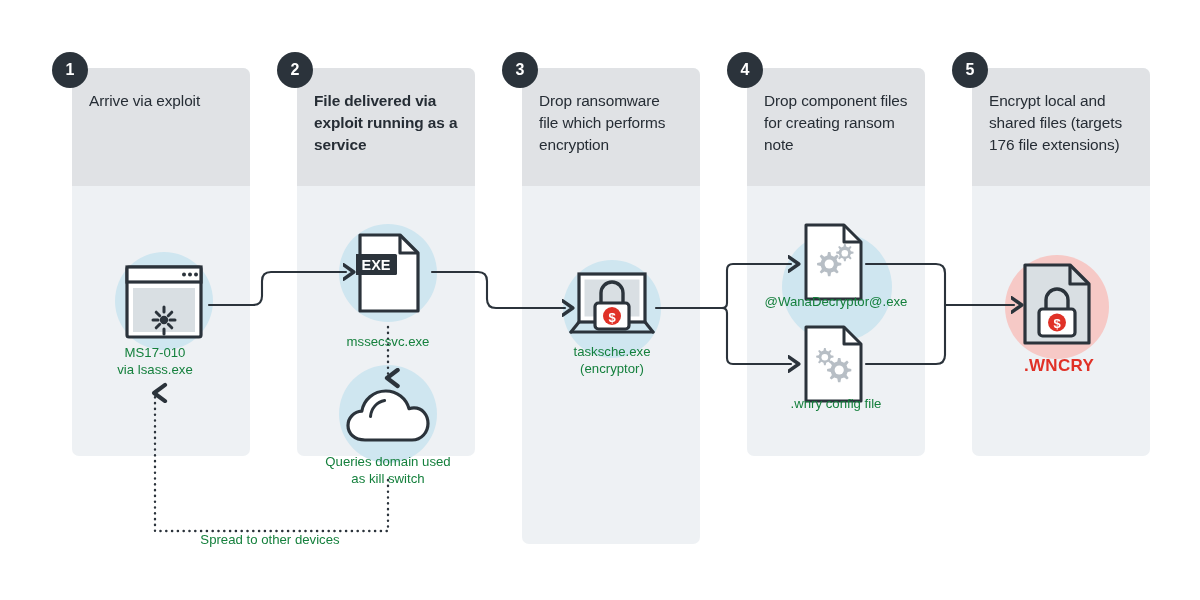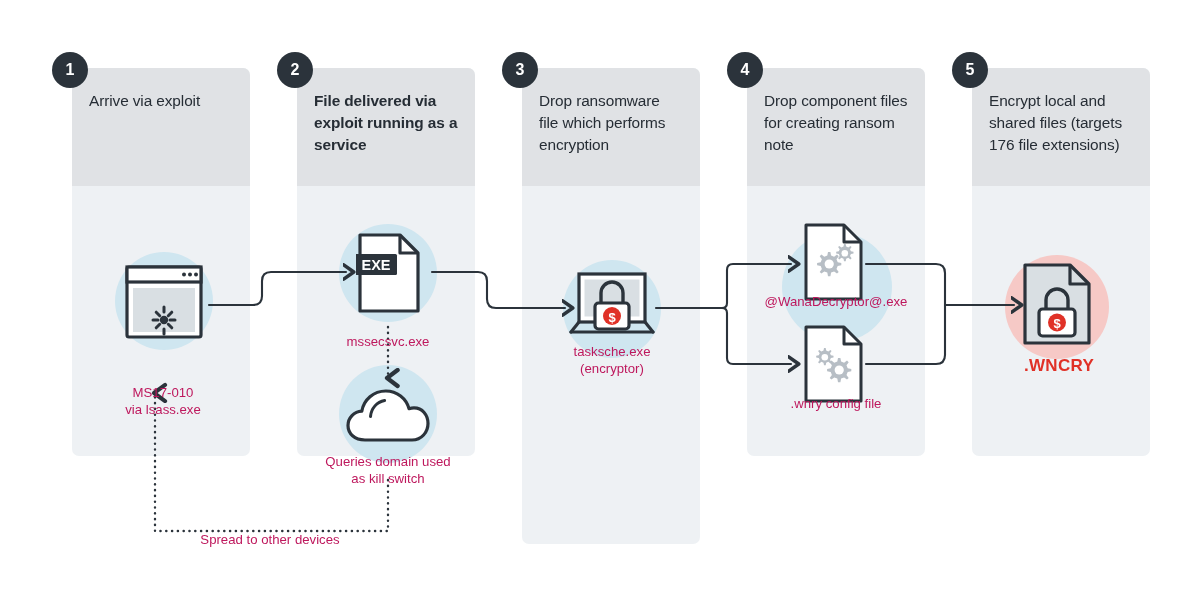--- a/index.html
+++ b/index.html
@@ -90,21 +90,21 @@
   
   .icon-wrap { position: absolute; z-index: 10; }
 
   
   .cap {
     position: absolute;
     z-index: 12;
     text-align: center;
     font-size: 13.2px;
     line-height: 1.28;
-    color: #be185d;
+    color: #15803d;
     white-space: pre-line;
   }
   .cap-wncry {
     color: #e03127;
     font-weight: bold;
     font-size: 17px;
     letter-spacing: 0.3px;
   }
 
   
@@ -302,21 +302,21 @@
     <svg width="72" height="84" viewBox="0 0 72 84">
       <path d="M3,3 L48,3 L67,22 L67,81 L3,81 Z" fill="#d9dfe3" stroke="#2b333b" stroke-width="3.2" stroke-linejoin="round"></path>
       <path d="M48,3 L48,22 L67,22" fill="none" stroke="#2b333b" stroke-width="3.2" stroke-linejoin="round"></path>
       <path d="M24,48 L24,38 A11,11 0 0 1 46,38 L46,48" fill="none" stroke="#2b333b" stroke-width="3.4" stroke-linecap="round"></path>
       <rect x="17" y="47" width="36" height="27" rx="3.5" fill="#ffffff" stroke="#2b333b" stroke-width="3.2"></rect>
       <circle cx="35" cy="60.5" r="9" fill="#e03127"></circle>
       <text x="35" y="66" font-family="'Liberation Sans', sans-serif" font-size="13" font-weight="bold" fill="#ffffff" text-anchor="middle">$</text>
     </svg>
   </div>
 
-  <div class="cap" style="left:88px; top:345px; width:150px;margin-top:40px;">MS17-010
+  <div class="cap" style="left:80px; top:345px; width:150px;">MS17-010
 via lsass.exe</div>
 
   <div class="cap" style="left:313px; top:334px; width:150px;">mssecsvc.exe</div>
 
   <div class="cap" style="left:303px; top:454px; width:170px;">Queries domain used
 as kill switch</div>
 
   <div class="cap" style="left:537px; top:344px; width:150px;">tasksche.exe
 (encryptor)</div>
 

